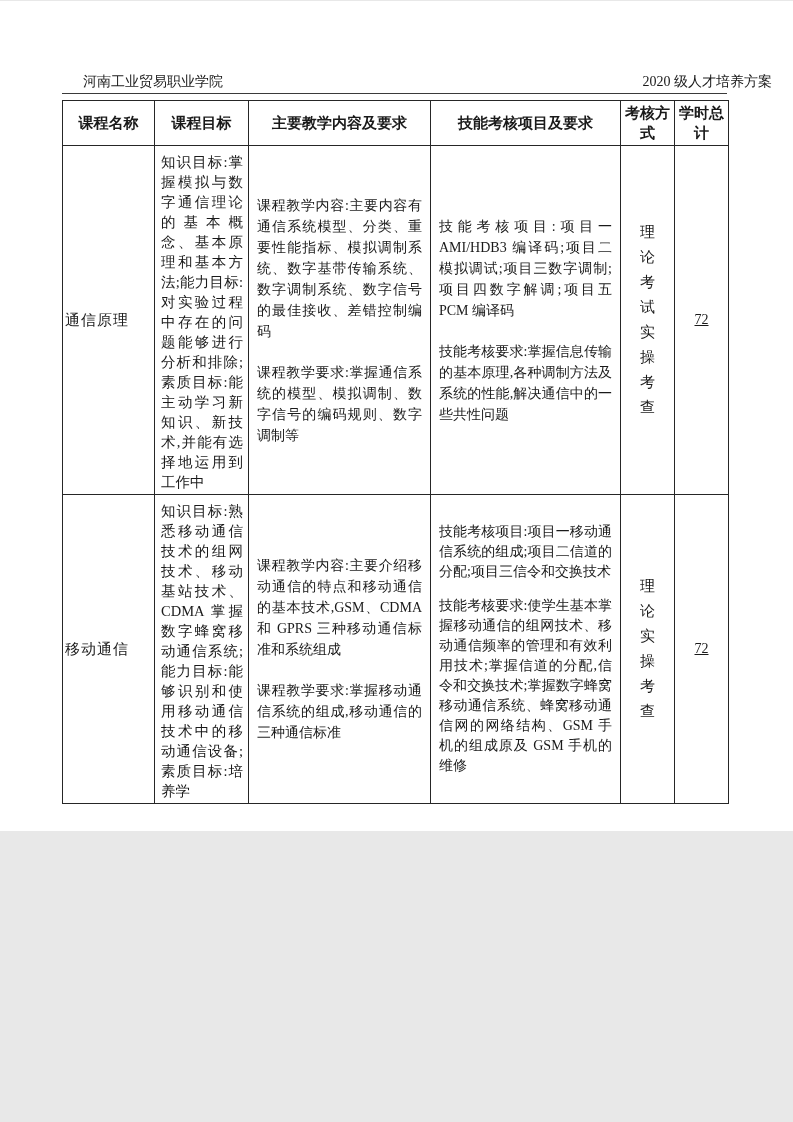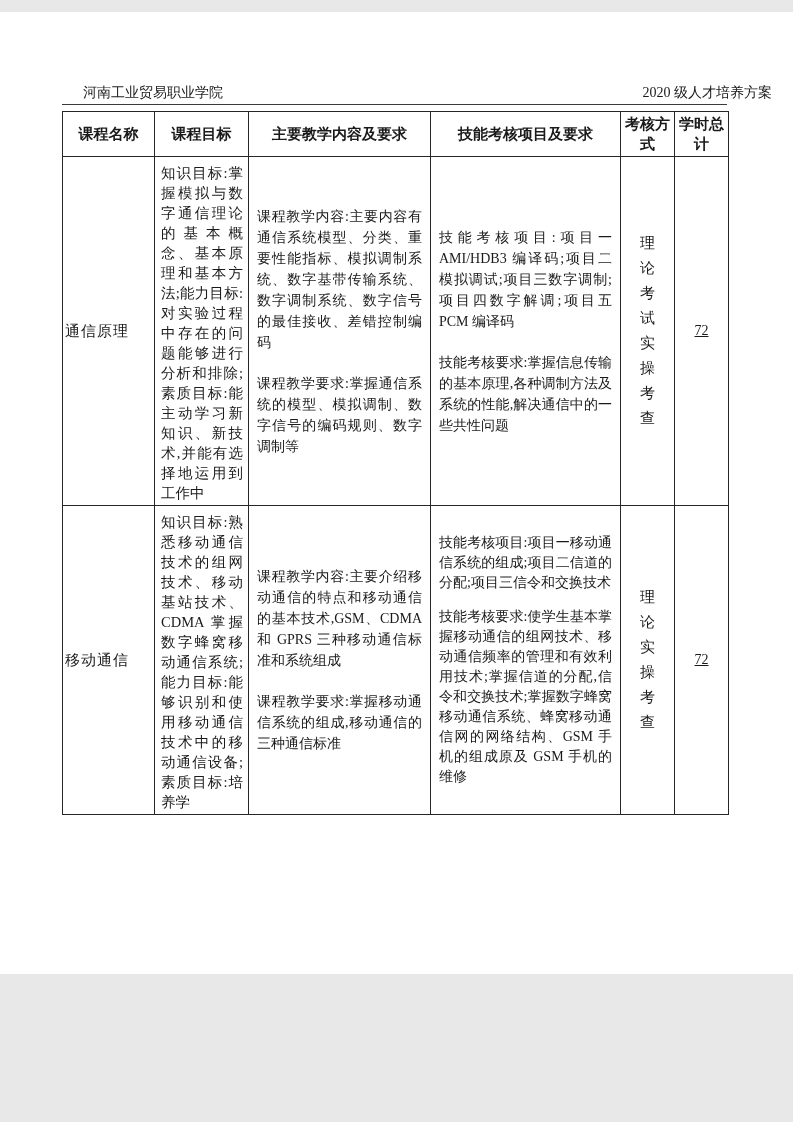--- a/index.html
+++ b/index.html
@@ -1,19 +1,19 @@
 <!DOCTYPE html>
 <html><head>
 <meta charset="utf-8">
 <style>
   html,body{margin:0;padding:0;background:#e8e8e8;}
   .page{
     position:relative;
-    width:793px;height:962px;
-    margin:12px auto;
+    width:793px;height:830px;
+    margin:1px auto;
     background:#ffffff;
     font-family:"Liberation Serif","DejaVu Serif",serif;
     color:#1a1a1a;
     overflow:hidden;
   }
   
   .hdr-left{position:absolute;left:83px;top:72px;font-size:14px;white-space:nowrap;}
   .hdr-right{position:absolute;right:21px;top:72px;font-size:14px;white-space:nowrap;font-family:Liberation Serif, serif;}
   .hdr-rule{position:absolute;left:62px;top:92px;width:665px;border-top:1.5px solid #3a3a3a;height:0;}
   

